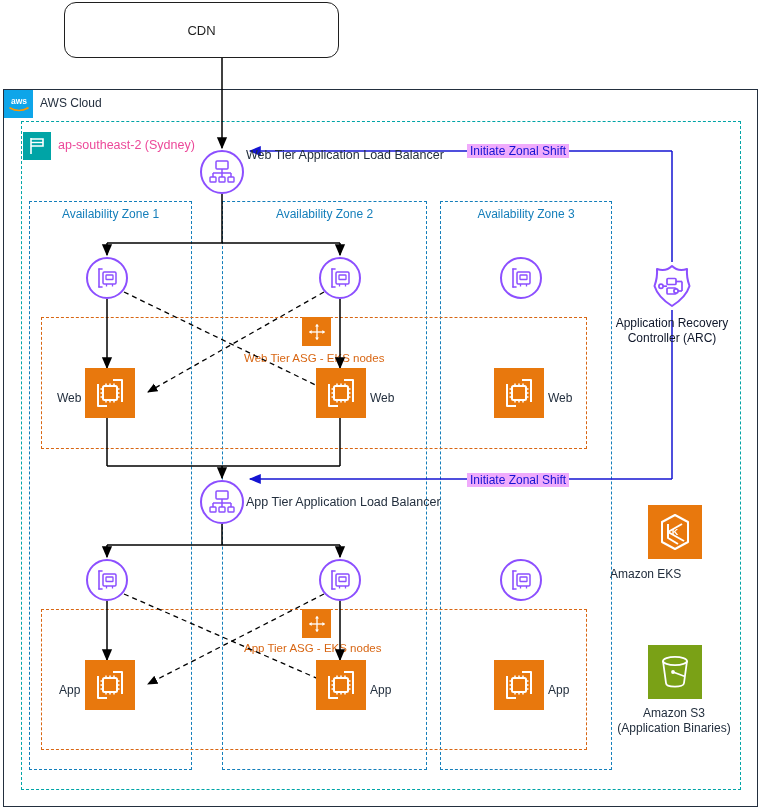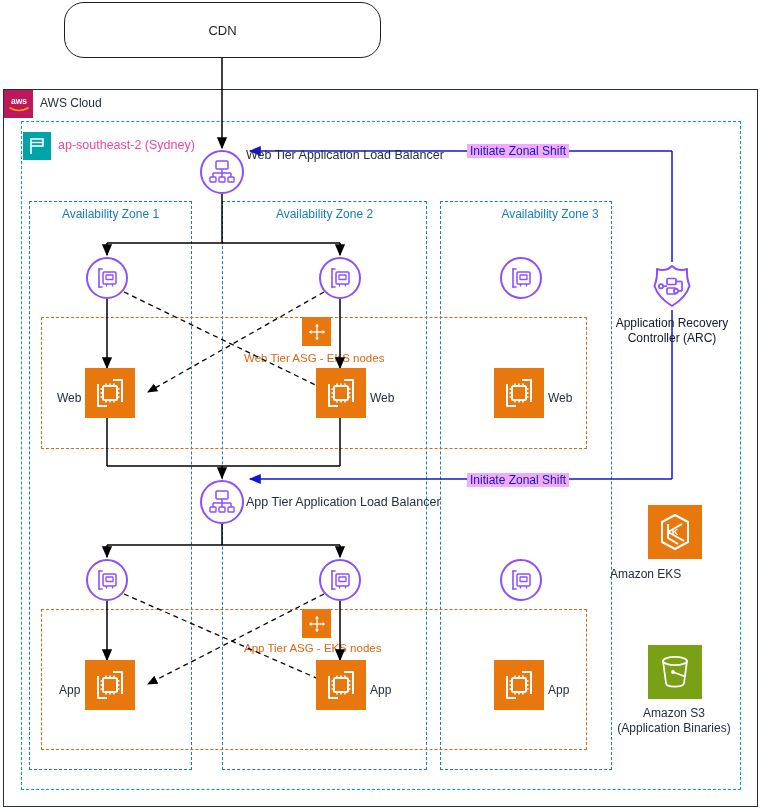--- a/index.html
+++ b/index.html
@@ -15,39 +15,39 @@
     position: relative;
     width: 761px;
     height: 811px;
     background: #ffffff;
     overflow: hidden;
   }
   .abs { position: absolute; }
 
   
   #cdn-box {
-    left: 64px; top: 2px; width: 317px; height: 56px;
+    left: 64px; top: 2px; width: 275px; height: 56px;
     border: 1.6px solid #1f1f1f;
-    border-radius: 20px;
+    border-radius: 12px;
     background: #ffffff;
     display: flex; align-items: center; justify-content: center;
     box-sizing: border-box;
   }
   #cdn-box .lbl { font-size: 13px; color: #1f1f1f; }
 
   
   #aws-cloud {
     left: 3px; top: 89px; width: 755px; height: 718px;
     border: 1.6px solid #232f3e;
     background: #ffffff;
     box-sizing: border-box;
   }
   #aws-badge {
     left: 4px; top: 90px; width: 29px; height: 28px;
-    background: #be185d;
+    background: #0ea5e9;
     display: flex; align-items: center; justify-content: center;
     flex-direction: column;
   }
   #aws-cloud-label {
     left: 40px; top: 96px;
     font-size: 12px; color: #232f3e;
   }
 
   
   #region-box {
@@ -77,21 +77,21 @@
   .az-label {
     position: absolute;
     top: 207px;
     font-size: 12px;
     color: #147eba;
     text-align: center;
     white-space: nowrap;
   }
   #az1-label { left: 29px; width: 163px; }
   #az2-label { left: 222px; width: 205px; }
-  #az3-label { left: 464px; width: 172px; }
+  #az3-label { left: 440px; width: 172px; }
 
   
   .asg-box {
     border: 1.5px dashed #d86613;
     box-sizing: border-box;
     left: 41px; width: 546px;
   }
   #asg-web { top: 317px; height: 132px; }
   #asg-app { top: 609px; height: 141px; }
 

